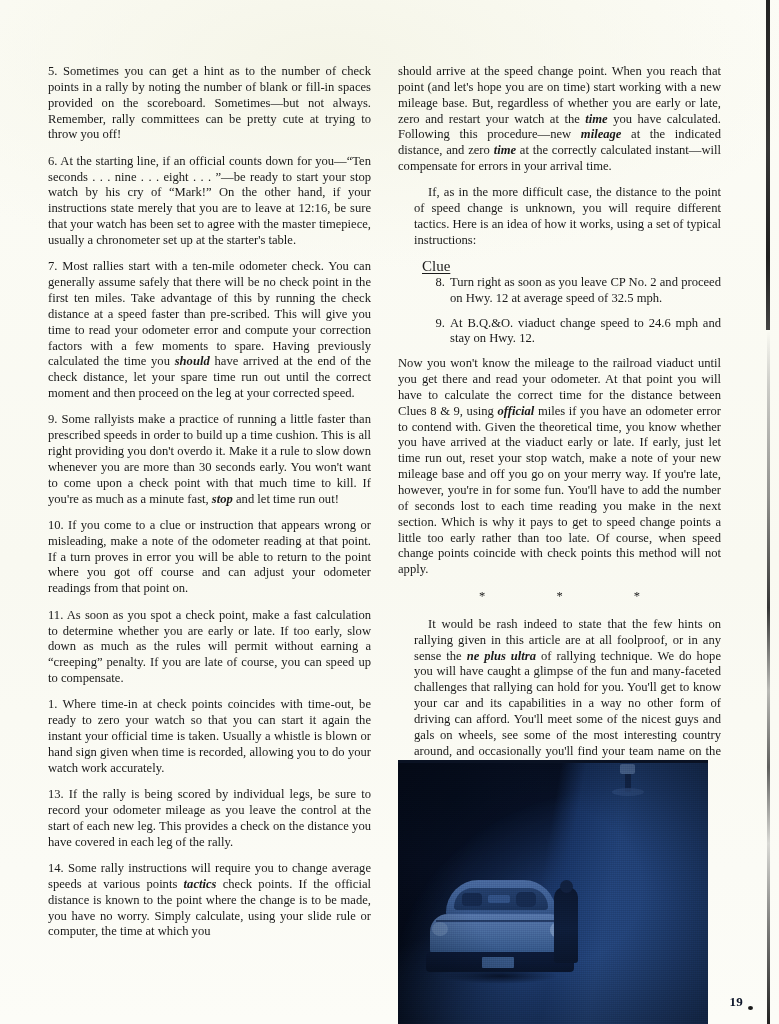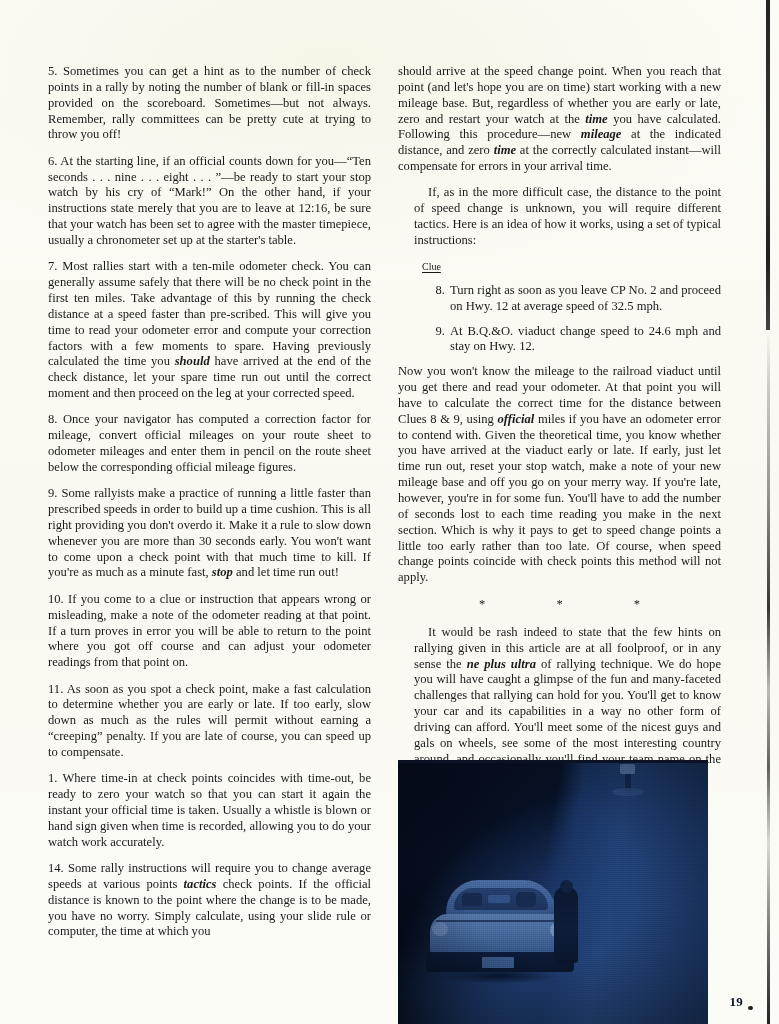--- a/index.html
+++ b/index.html
@@ -63,22 +63,22 @@
   .col p:last-child { margin-bottom:0; }
   i, em { font-style:italic;font-weight:bold; }
 
   .clue-block {
     margin:0 0 9px 0;
     padding-left:24px;
   }
   .clue-head {
     text-decoration:underline;
     text-underline-offset:2px;
-    margin-bottom:8px;
-    font-size:10px;
+    margin-bottom:0;
+    font-size:15px;
     line-height:15.8px;
   }
   .clue-item {
     display:flex;
     font-size:12.6px;
     line-height:15.8px;
     margin-bottom:9px;
     padding-left:10px;
   }
   .clue-item:last-child { margin-bottom:0; }
@@ -223,25 +223,25 @@
 <div class="paper"></div>
 
 <div class="page">
 
   <div class="columns">
 
     <div class="col col-left">
       <p>5. Sometimes you can get a hint as to the number of check points in a rally by noting the number of blank or fill-in spaces provided on the scoreboard. Sometimes—but not always. Remember, rally committees can be pretty cute at trying to throw you off!</p>
       <p>6. At the starting line, if an official counts down for you—“Ten seconds . . . nine . . . eight . . . ”—be ready to start your stop watch by his cry of “Mark!” On the other hand, if your instructions state merely that you are to leave at 12:16, be sure that your watch has been set to agree with the master timepiece, usually a chronometer set up at the starter's table.</p>
       <p><span>7. Most rallies start with a ten-mile odometer check. You can generally assume safely that there will be no check point in the first ten miles. Take advantage of this by running the check distance at a speed faster than pre-scribed. This will give you time to read your odometer error and compute your correction factors with a few moments to spare. Having previously calculated the time you </span><i>should</i><span> have arrived at the end of the check distance, let your spare time run out until the correct moment and then proceed on the leg at your corrected speed.</span></p>
-      <p>8. Once your navigator has computed a correction factor for mileage, convert official mileages on your route sheet to odometer mileages and enter them in pencil on the route sheet below the corresponding official mileage figures.</p>
       <p><span>9. Some rallyists make a practice of running a little faster than prescribed speeds in order to build up a time cushion. This is all right providing you don't overdo it. Make it a rule to slow down whenever you are more than 30 seconds early. You won't want to come upon a check point with that much time to kill. If you're as much as a minute fast,</span> <i>stop</i><span> and let time run out!</span></p>
       <p>10. If you come to a clue or instruction that appears wrong or misleading, make a note of the odometer reading at that point. If a turn proves in error you will be able to return to the point where you got off course and can adjust your odometer readings from that point on.</p>
       <p>11. As soon as you spot a check point, make a fast calculation to determine whether you are early or late. If too early, slow down as much as the rules will permit without earning a “creeping” penalty. If you are late of course, you can speed up to compensate.</p>
       <p>1. Where time-in at check points coincides with time-out, be ready to zero your watch so that you can start it again the instant your official time is taken. Usually a whistle is blown or hand sign given when time is recorded, allowing you to do your watch work accurately.</p>
+      <p>13. If the rally is being scored by individual legs, be sure to record your odometer mileage as you leave the control at the start of each new leg. This provides a check on the distance you have covered in each leg of the rally.</p>
       <p><span>14. Some rally instructions will require you to change average speeds at various points </span><i>tactics</i><span> check points. If the official distance is known to the point where the change is to be made, you have no worry. Simply calculate, using your slide rule or computer, the time at which you</span></p>
     </div>
 
     <div class="col col-right">
       <p><span>should arrive at the speed change point. When you reach that point (and let's hope you are on time) start working with a new mileage base. But, regardless of whether you are early or late, zero and restart your watch at the </span><i>time</i><span> you have calculated. Following this procedure—new </span><i>mileage</i><span> at the indicated distance, and zero </span><i>time</i><span> at the correctly calculated instant—will compensate for errors in your arrival time.</span></p>
 
       <p class="indent">If, as in the more difficult case, the distance to the point of speed change is unknown, you will require different tactics. Here is an idea of how it works, using a set of typical instructions:</p>
 
       <div class="clue-block">
         <div class="clue-head">Clue</div>

